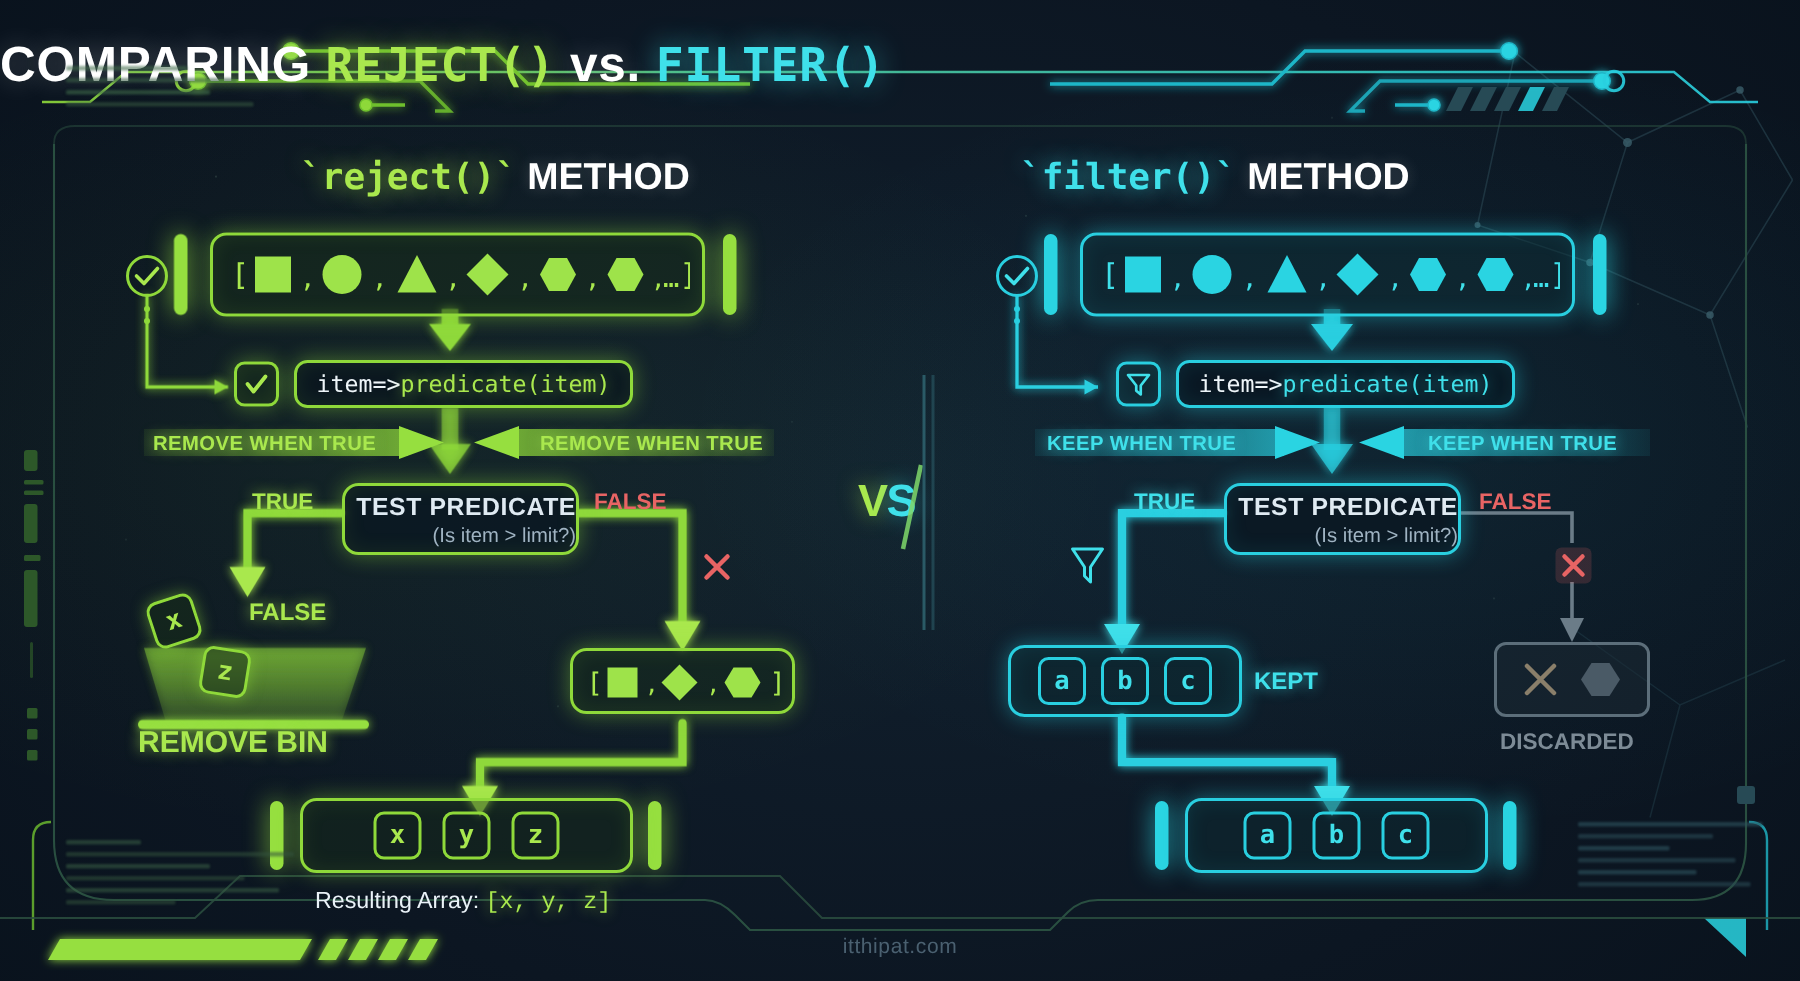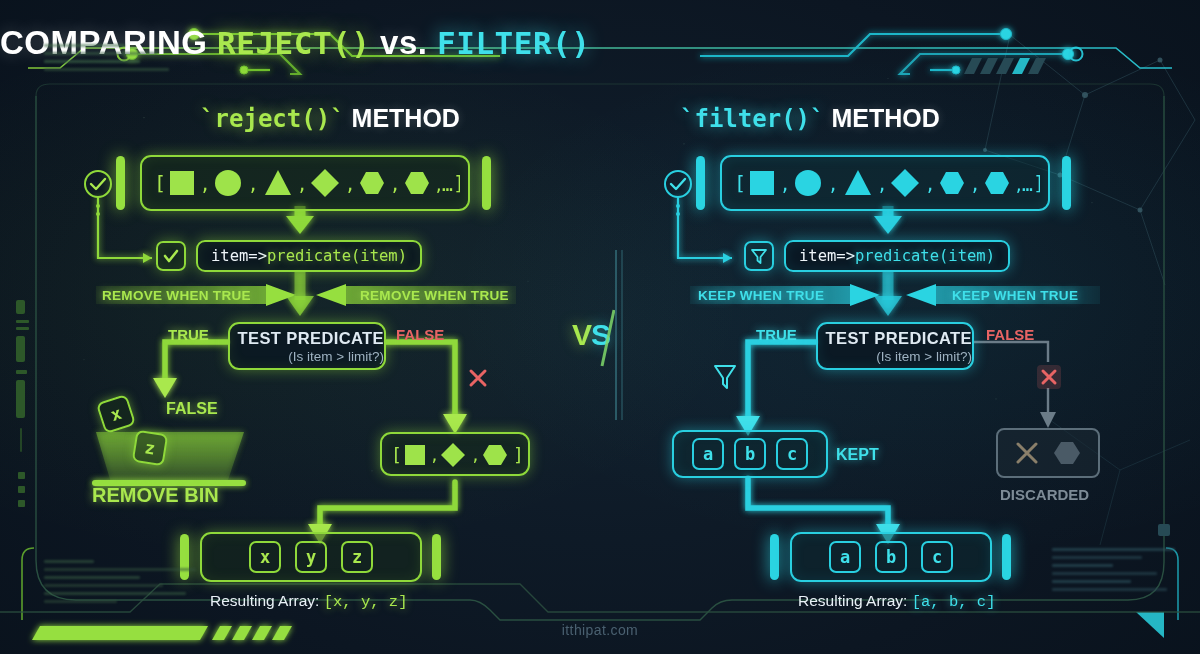--- a/index.html
+++ b/index.html
@@ -544,23 +544,20 @@
     <div class="tile cy">
         <span>a</span>
       </div>
     <div class="tile cy">
         <span>b</span>
       </div>
     <div class="tile cy">
         <span>c</span>
       </div>
   </div>
-  <div class="resline" style="left:798px; top:592px;">
-    <span>Resulting Array: </span><span class="v cyT">[a, b, c]</span>
-  </div>
 
   <div class="faux" style="left:44px; top:44px; width:130px; opacity:.6;">
     <i style="width:62%; background:#3f6b4a;"></i>
       <i style="width:88%; background:#3a5f46;"></i>
     <i style="width:74%; background:#3f6b4a;"></i>
       <i style="width:96%; background:#35563f;"></i>
   </div>
   <div class="faux" style="left:44px; top:560px; width:165px; opacity:.55;">
     <i style="width:30%; background:#3a6046;"></i>
       <i style="width:92%; background:#33523d;"></i>

